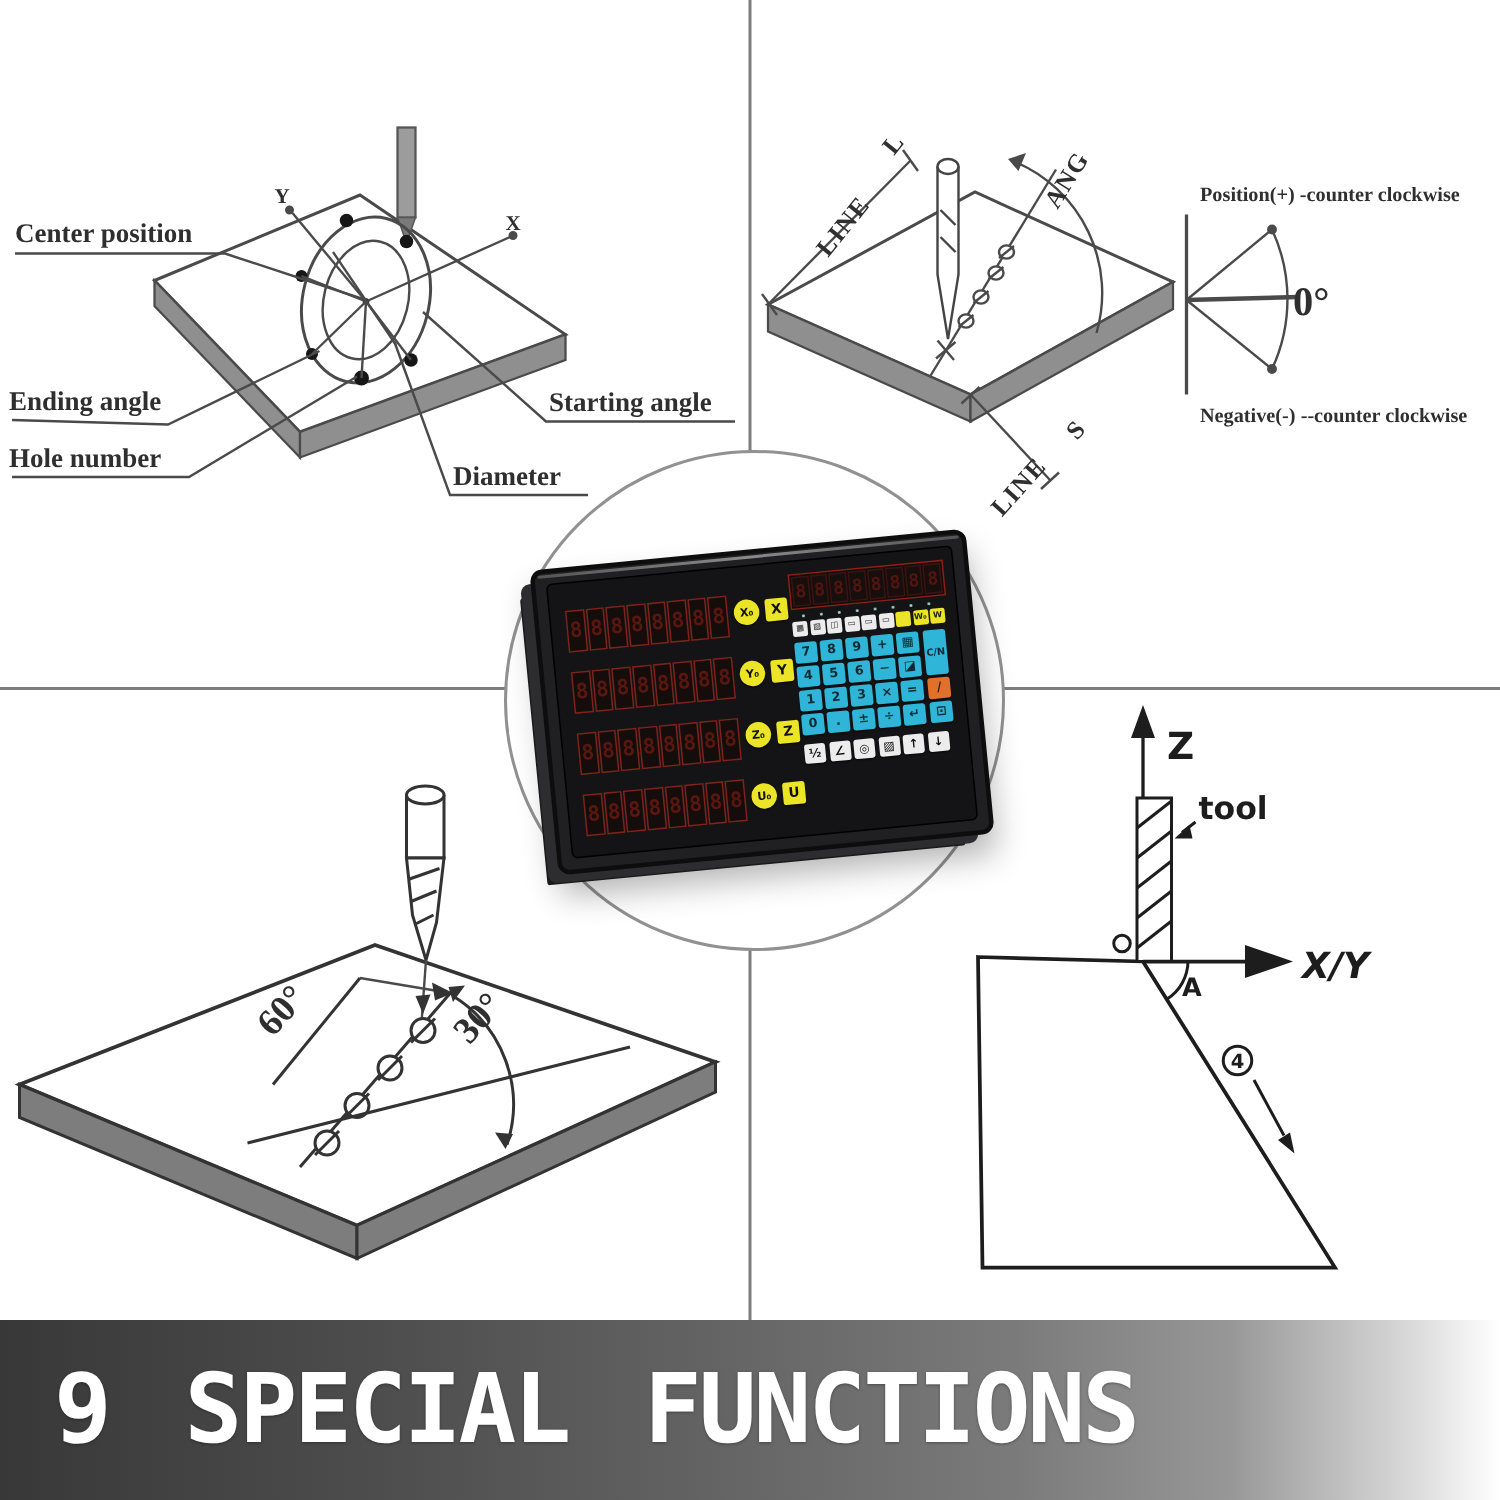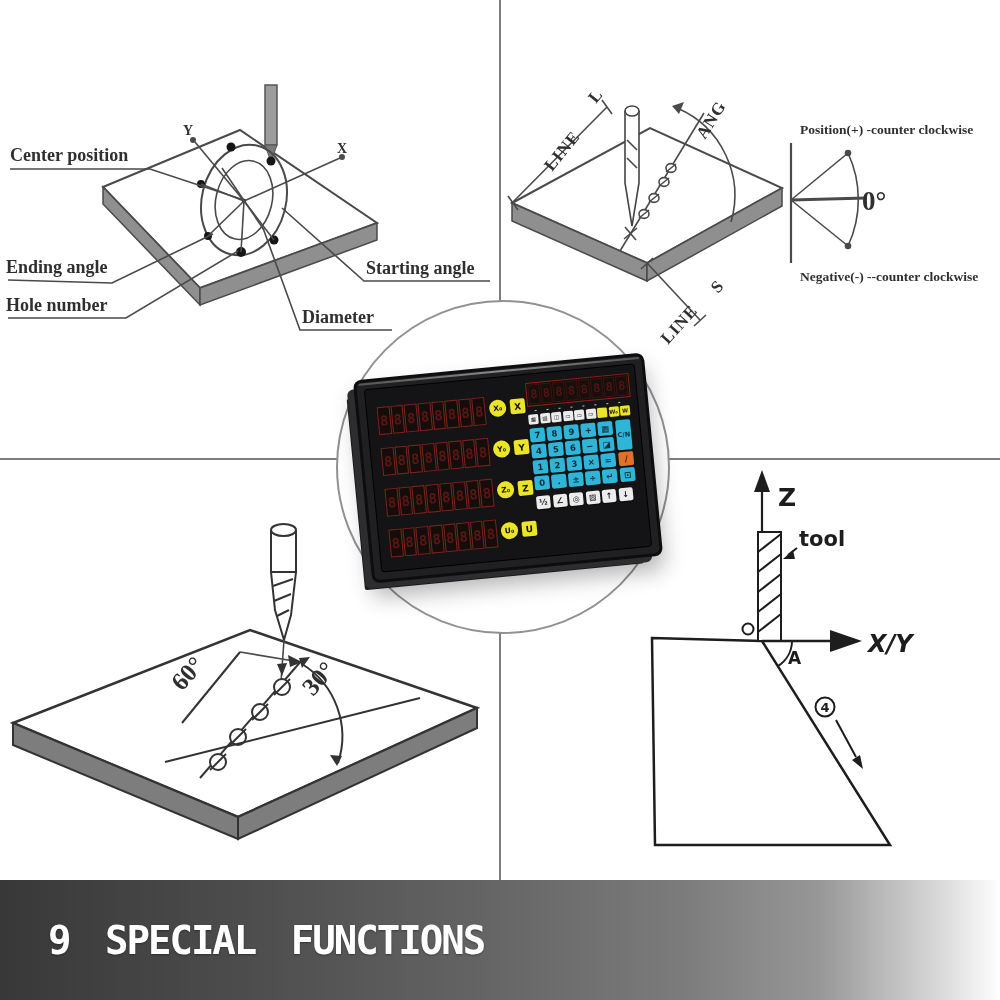--- a/index.html
+++ b/index.html
@@ -51,21 +51,21 @@
   .side-low{position:absolute;left:246px;top:102px;width:15px;height:14px;}
   .bottom-row{position:absolute;left:160px;top:122px;display:flex;gap:2.5px;}
   .bkey{width:14px;height:13px;background:#ececec;color:#111;border-radius:2px;
     font-size:8px;font-weight:bold;box-shadow:0 1px 1px rgba(0,0,0,.55);}
 
   
   #banner{position:absolute;left:0;top:880px;width:1000px;height:120px;z-index:6;
     background:linear-gradient(90deg,#383838 0%,#4d4d4d 25%,#646464 48%,#7b7b7b 68%,#979797 82%,#d9d9d9 94%,#ffffff 100%);
     display:flex;align-items:center;}
   #banner-title{color:#fff;font-family:"DejaVu Sans Mono",monospace;font-weight:bold;
-    font-size:39px;letter-spacing:-2px;word-spacing:14px;padding-left:48px;
+    font-size:64px;letter-spacing:-2px;word-spacing:14px;padding-left:36px;
     text-shadow:0 1px 2px rgba(0,0,0,.35);white-space:nowrap;}
 </style>
 </head>
 <body>
 
 <div id="stage">
 
   <svg class="quad" style="left:0;top:0" width="500" height="460" viewBox="0 0 500 460">
     <g>
       <polygon points="103,187 240,130 377,223 200,288" fill="#ffffff" stroke="#4a4a4a" stroke-width="2"></polygon>

